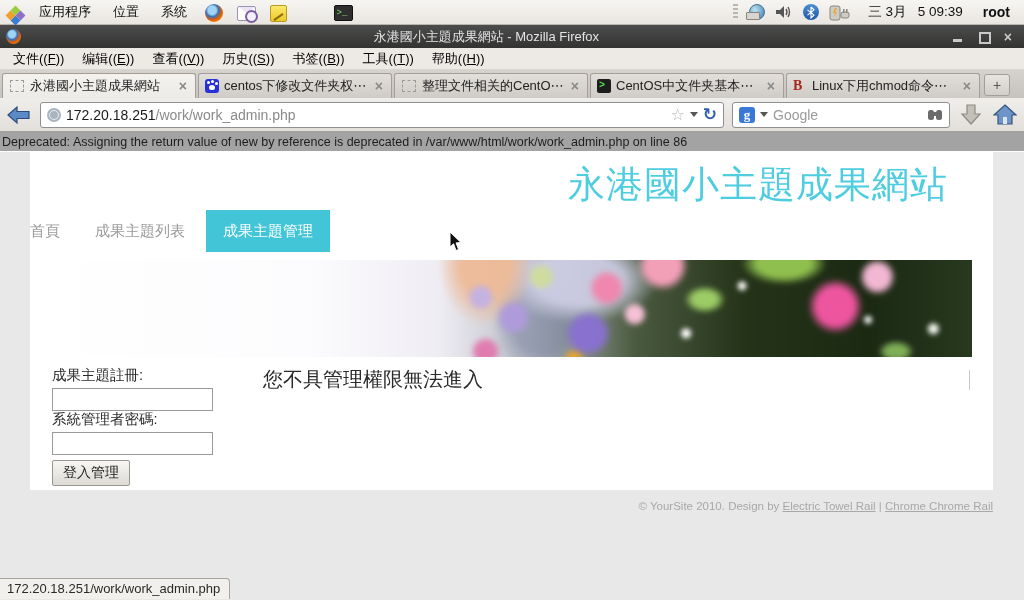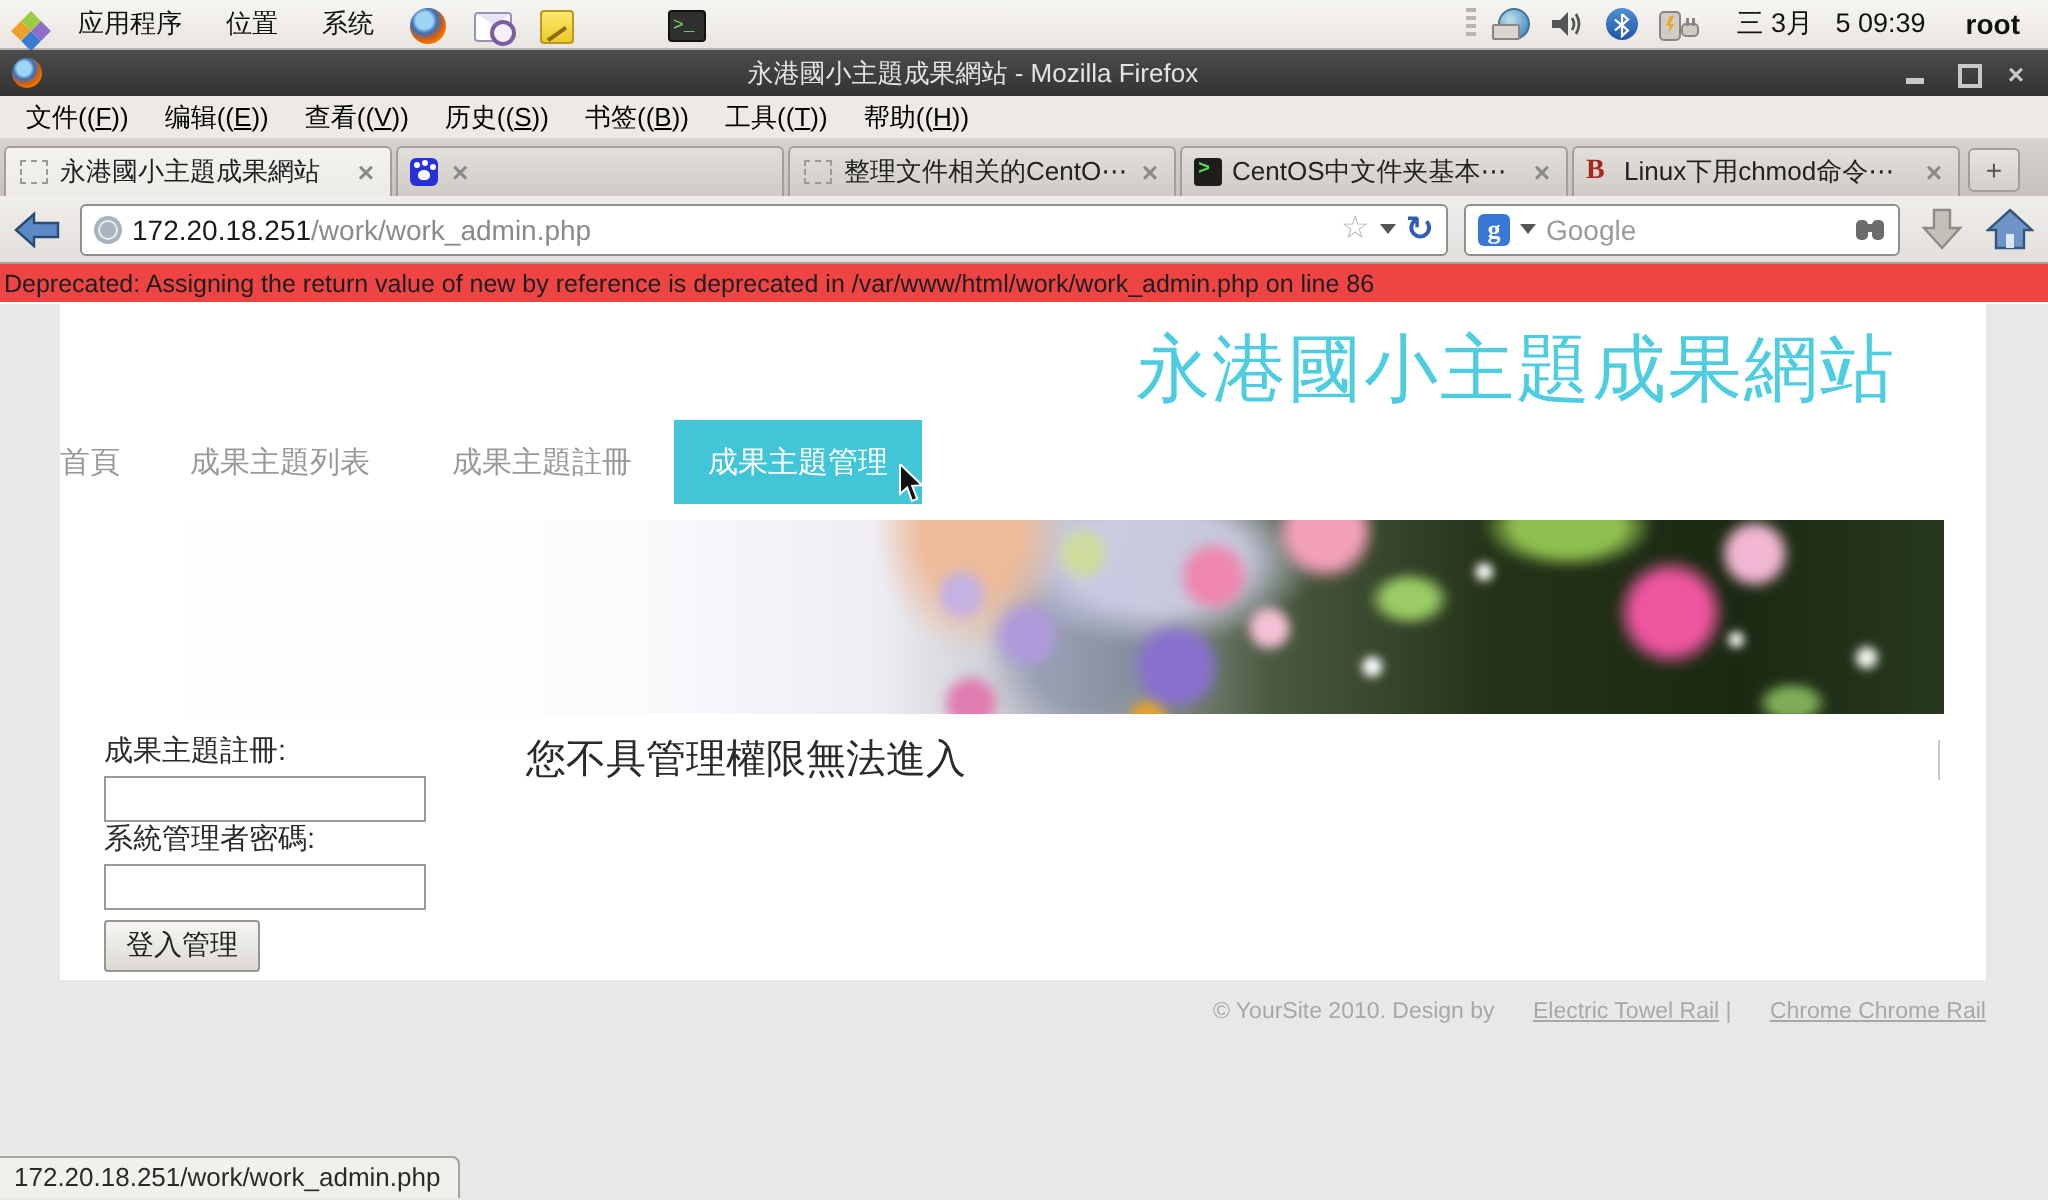--- a/index.html
+++ b/index.html
@@ -93,21 +93,21 @@
   .searchfield { width:218px; height:26px; background:#fff; border:1px solid #8f8f8f; border-radius:3px;
     display:flex; align-items:center; padding:0 6px; gap:5px; }
   .google-fav { width:16px; height:16px; background:#3a78d6; border-radius:3px; color:#fff; font-size:13px; font-weight:bold;
     display:flex; align-items:center; justify-content:center; font-family:"Liberation Serif",serif; flex:0 0 16px; }
   .search-input { flex:1; border:none; outline:none; font-size:14px; color:#333; background:transparent; min-width:0; }
   .search-input::placeholder { color:#9a9a9a; }
   .dl-btn, .home-btn { width:26px; height:26px; display:flex; align-items:center; justify-content:center; }
 
   
   .viewport { position:absolute; top:107px; left:0; width:1024px; height:468px; background:#ffffff; overflow:hidden; }
-  .php-warning { padding:3px 2px 2px 2px; font-size:12.5px; color:#1d1d1d; background:#ef4444; }
+  .php-warning { padding:3px 2px 2px 2px; font-size:12.5px; color:#1d1d1d; background:#a3a3a3; }
   .pagebg { position:absolute; top:20px; left:0; width:1024px; height:448px; background:#e8e8e8; }
   .content { position:absolute; left:30px; top:0; width:963px; height:338px; background:#ffffff; }
   .site-title { position:absolute; top:8px; right:45px; font-family:"DejaVu Serif","Liberation Serif",serif;
     font-size:37px; color:#4fcde0; font-weight:normal; letter-spacing:1px; }
   .site-nav { position:absolute; top:58px; left:0; width:100%; height:42px; display:flex; align-items:stretch; font-size:15px; }
   .nav-link { color:#999; display:flex; align-items:center; }
   .nav-link.n0 { }
   .nav-link.n1 { margin-left:35px; }
   .nav-link.n2 { margin-left:41px; }
   .nav-active { margin-left:21px; width:124px; background:#42c5d6; color:#fff; display:flex; align-items:center; justify-content:center; }
@@ -138,21 +138,21 @@
       linear-gradient(90deg,#ffffff 0%,#fcfbfd 28%,#efedf4 42%,#b9bcc4 52%,#4a5a40 63%,#243318 75%,#1b2913 88%,#283a20 100%); }
   .form-label { position:absolute; left:22px; font-size:14.5px; color:#2a2a2a; }
   .lab1 { top:214px; } .lab2 { top:258px; }
   .form-input { position:absolute; left:22px; width:161px; height:23px; border:1px solid #9a9a9a; background:#fff; font-size:13px; padding:0 4px; }
   .inp1 { top:236px; } .inp2 { top:280px; }
   .login-btn { position:absolute; left:22px; top:308px; height:26px; padding:0 10px; font-size:14px; color:#222;
     background:linear-gradient(#f7f6f4,#dddad5); border:1px solid #9a968f; border-radius:2px; }
   .perm-message { position:absolute; left:233px; top:214px; font-size:20px; color:#2a2a2a; }
   .vline { position:absolute; left:939px; top:218px; width:1px; height:20px; background:#c9c9c9; }
   .site-footer { position:absolute; top:348px; right:31px; font-size:11.5px; color:#a8a8a8; }
-  .site-footer a { color:#a8a8a8; text-decoration:underline;margin-left:16px; }
+  .site-footer a { color:#a8a8a8; text-decoration:underline; }
 
   .status-tooltip { position:absolute; left:0; bottom:1px; background:#f2f0ec; border:1px solid #a9a49c; border-left:none;
     border-bottom:none; border-radius:0 4px 0 0; padding:2px 9px 3px 7px; font-size:13px; color:#2a2a2a; }
 
   .cursor { position:absolute; left:449px; top:232px; z-index:50; pointer-events:none; }
 </style>
 </head>
 <body>
 
 <div id="screen">
@@ -257,20 +257,21 @@
     </div>
 
     <div class="tabbar">
       <div class="tab active">
         <div class="fav fav-placeholder"></div>
         <span class="tab-label">永港國小主題成果網站</span>
         <span class="tab-close">×</span>
       </div>
       <div class="tab">
         <div class="fav fav-baidu"></div>
+        <span class="tab-label">centos下修改文件夹权⋯</span>
         <span class="tab-close">×</span>
       </div>
       <div class="tab">
         <div class="fav fav-placeholder"></div>
         <span class="tab-label">整理文件相关的CentO⋯</span>
         <span class="tab-close">×</span>
       </div>
       <div class="tab">
         <div class="fav fav-term">&gt;</div>
         <span class="tab-label">CentOS中文件夹基本⋯</span>
@@ -321,21 +322,20 @@
     </div>
 
     <div class="viewport">
       <div class="php-warning">Deprecated: Assigning the return value of new by reference is deprecated in /var/www/html/work/work_admin.php on line 86</div>
       <div class="pagebg">
         <div class="content">
           <div class="site-title">永港國小主題成果網站</div>
           <div class="site-nav">
             <span class="nav-link n0">首頁</span>
             <span class="nav-link n1">成果主題列表</span>
-            <span class="nav-link n2">成果主題註冊</span>
             <span class="nav-active">成果主題管理</span>
           </div>
           <div class="banner">
               <div class="banner-art"></div>
             </div>
           <div class="form-label lab1">成果主題註冊:</div>
           <input class="form-input inp1" type="text" value="" style="">
           <div class="form-label lab2">系統管理者密碼:</div>
           <input class="form-input inp2" type="text" value="" style="">
           <button class="login-btn">登入管理</button>

